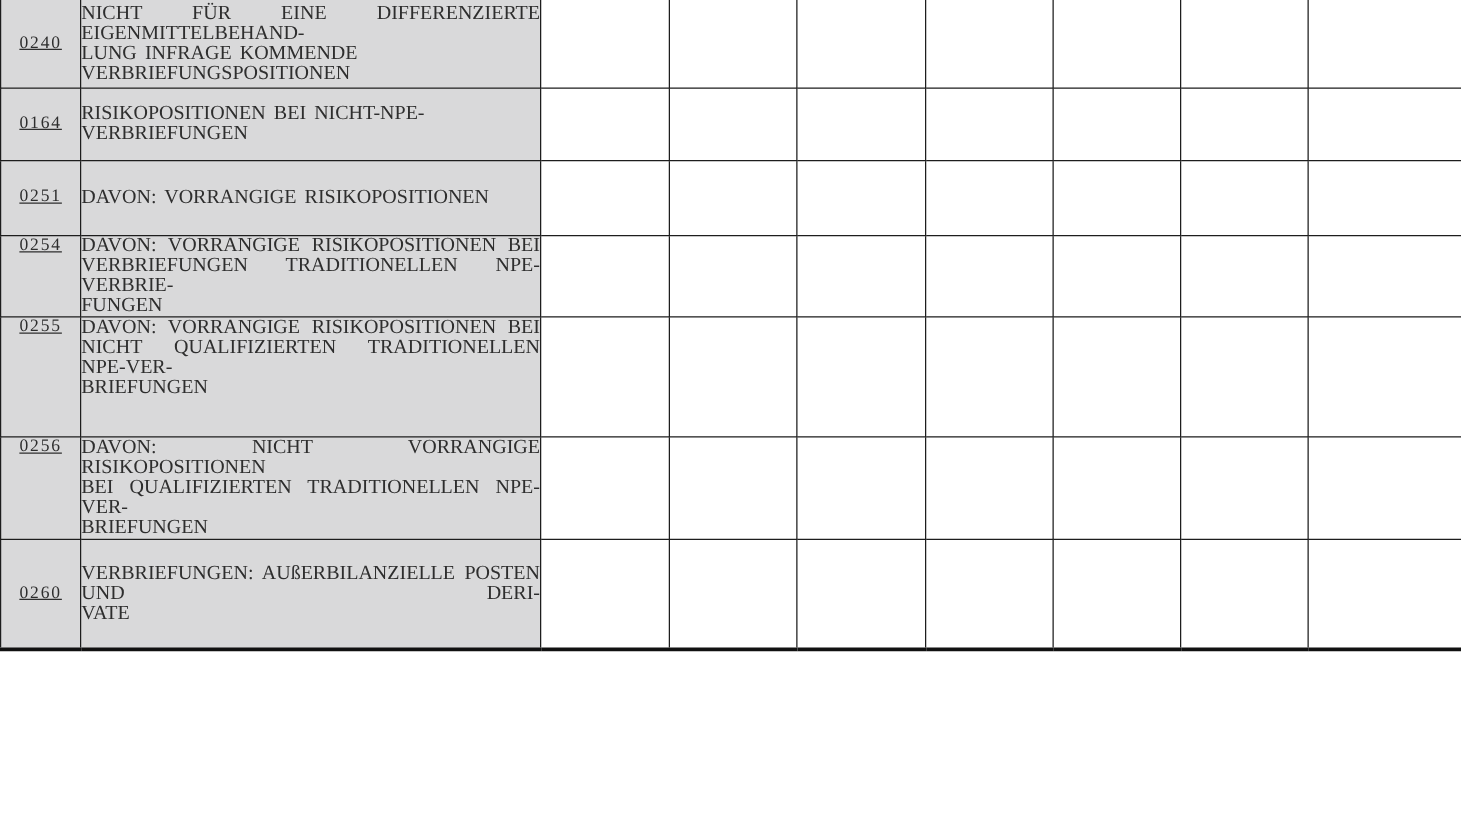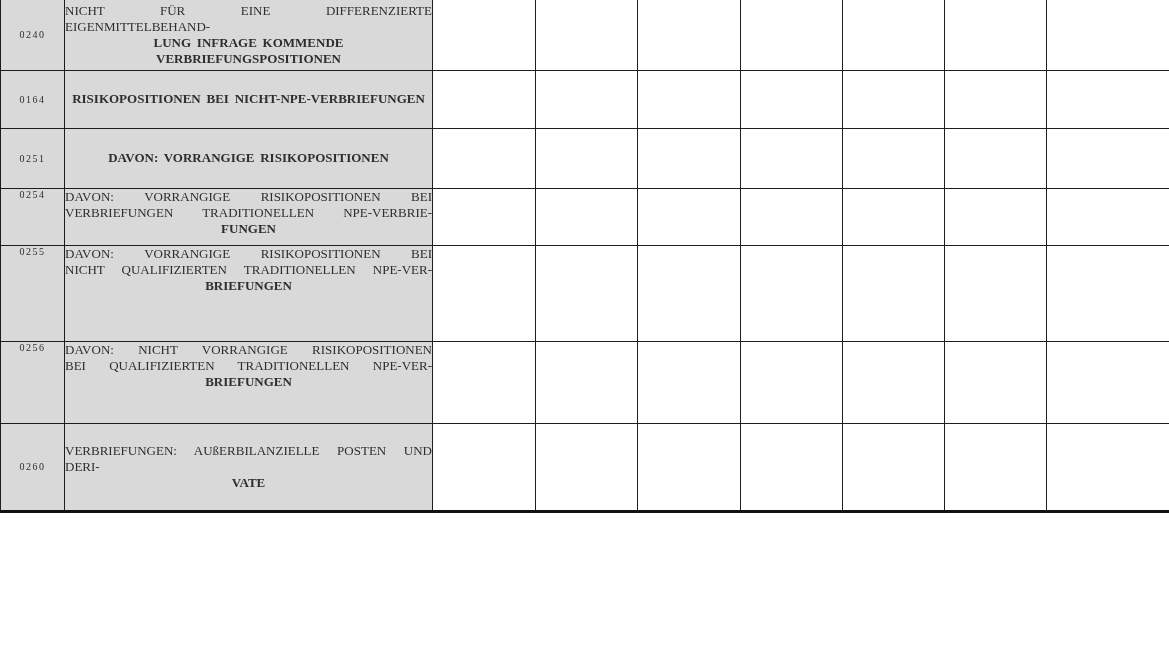--- a/index.html
+++ b/index.html
@@ -44,46 +44,47 @@
   #doc-table tr:nth-child(7) { height: 88px; }
   #doc-table tr:nth-child(8) { height: 77px; }
   #doc-table tr:nth-child(9) { height: 71px; }
 
   td.hdr {
     background: #d9d9da;
   }
   td.code-cell {
     text-align: center;
     vertical-align: middle;
-    font-size: 10px;
+    font-size: 14px;
     letter-spacing: 1.5px;
+    text-decoration: underline;
   }
   td.label-cell {
     vertical-align: middle;
-    font-size: 13px;
+    font-size: 16px;
     line-height: 16px;
     padding-right: 6px;
     word-spacing: 2.5px;
   }
   tr.vtop td { vertical-align: top; }
   tr.vtop td.code-cell  { padding-top: 11px; }
   tr.vtop td.label-cell { padding-top: 10px; }
 
   
   .lvl-0 { padding-left: 8px;  }
   .lvl-1 { padding-left: 16px; }
   .lvl-2 { padding-left: 31px; }
   .lvl-3 { padding-left: 36px; }
   .lvl-4 { padding-left: 45px; }
 
   .jline {
     text-align: justify;
     text-align-last: justify;
   }
-  .lastline { text-align: center; font-weight: bold; }
+  .lastline { text-align: left; }
 
   td.val { background: #ffffff; }
   td.val.blocked { background: #bdbec2; }
 </style>
 </head>
 <body>
 
 <table id="doc-table">
   <colgroup>
     <col class="c-code">

